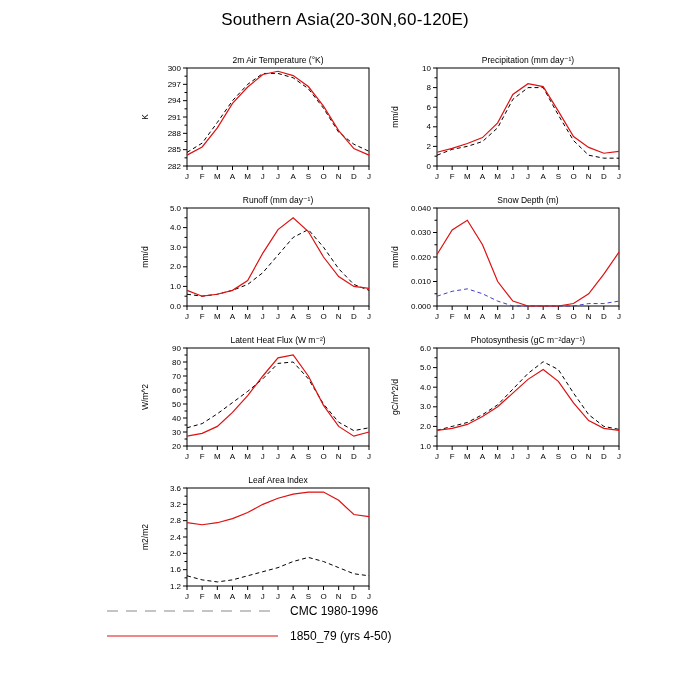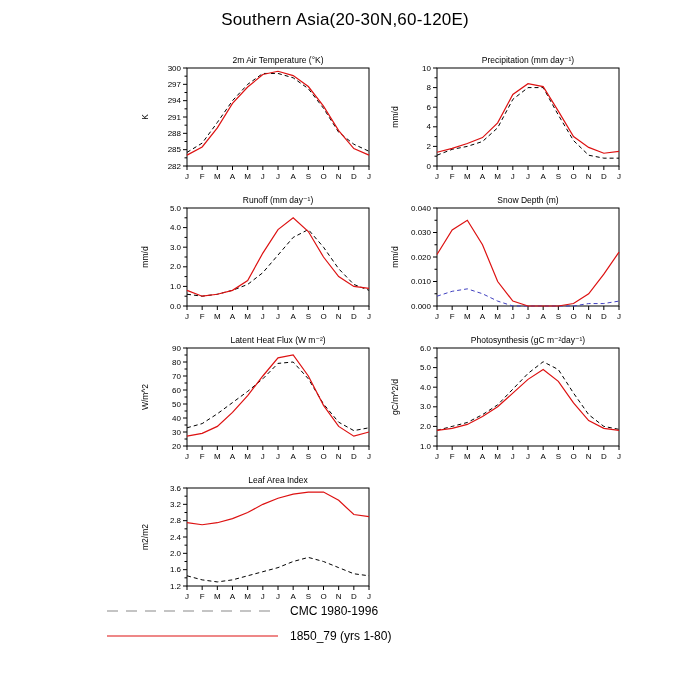--- a/index.html
+++ b/index.html
@@ -382,16 +382,16 @@
       <div class="legend-row">
         <svg width="175" height="10">
           <line x1="2" x2="173" y1="5" y2="5" stroke="#8a8a8a" stroke-width="1.2" stroke-dasharray="11 8"></line>
         </svg>
         <span class="legend-label">CMC 1980-1996</span>
       </div>
       <div class="legend-row">
         <svg width="175" height="10">
           <line x1="2" x2="173" y1="5" y2="5" stroke="#dd1111" stroke-width="1.2"></line>
         </svg>
-        <span class="legend-label">1850_79 (yrs 1-80)</span>
+        <span class="legend-label">1850_79 (yrs 4-50)</span>
       </div>
     </div>
 </div>
 
 </body></html>

